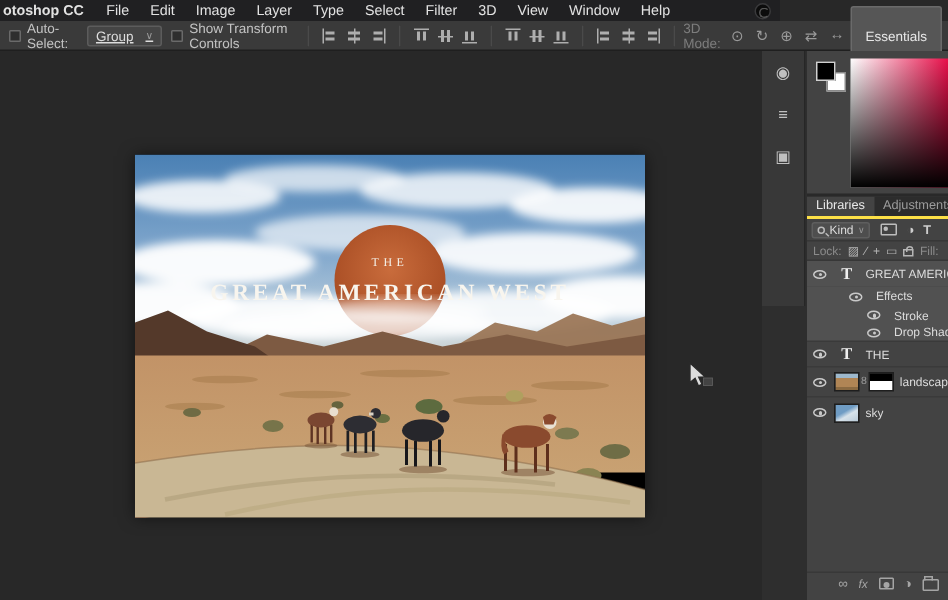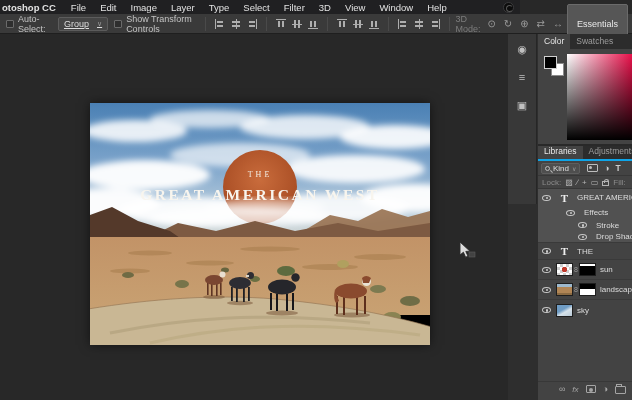--- a/index.html
+++ b/index.html
@@ -330,31 +330,27 @@
 
 <div id="dock">
   <div id="strip">
     <span class="strip-ic">◉</span>
     <span class="strip-ic">≡</span>
     <span class="strip-ic">▣</span>
   </div>
 
   <div id="panels">
 
-    <div class="tabrow">
-      <span class="tab active">Color</span>
-      <span class="tab">Swatches</span>
-    </div>
     <div id="colorbody" class="pbody">
       <span class="fg"></span>
       <span class="bg"></span>
       <div class="colorfield"></div>
     </div>
 
-    <div class="tabrow" style="border-bottom:2px solid #0ea5e9;">
+    <div class="tabrow" style="border-bottom:2px solid #fde047;">
       <span class="tab active">Libraries</span>
       <span class="tab">Adjustments</span>
 
     </div>
 
 
     <div id="layersbody" class="pbody">
       <div class="row" id="filterrow">
         <span class="kindbox">
           <span class="mag"></span>
@@ -395,27 +391,20 @@
           <span class="eye"></span>
           <span class="lname">Drop Shadow</span>
         </div>
         <div class="lrow" style="height:17px;border-bottom:1px solid #3a3a3a;">
           <span class="eye"></span>
           <span class="tmark">T</span>
           <span class="lname">THE</span>
         </div>
         <div class="lrow" style="height:20px;border-bottom:1px solid #3a3a3a;">
           <span class="eye"></span>
-          <span class="thumb th-sun"></span>
-          <span class="chain">8</span>
-          <span class="thumb mk-sun"></span>
-          <span class="lname">sun</span>
-        </div>
-        <div class="lrow" style="height:20px;border-bottom:1px solid #3a3a3a;">
-          <span class="eye"></span>
           <span class="thumb th-land"></span>
           <span class="chain">8</span>
           <span class="thumb mk-land"></span>
           <span class="lname">landscape</span>
         </div>
         <div class="lrow" style="height:20px;">
           <span class="eye"></span>
           <span class="thumb th-sky"></span>
           <span class="lname">sky</span>
         </div>

